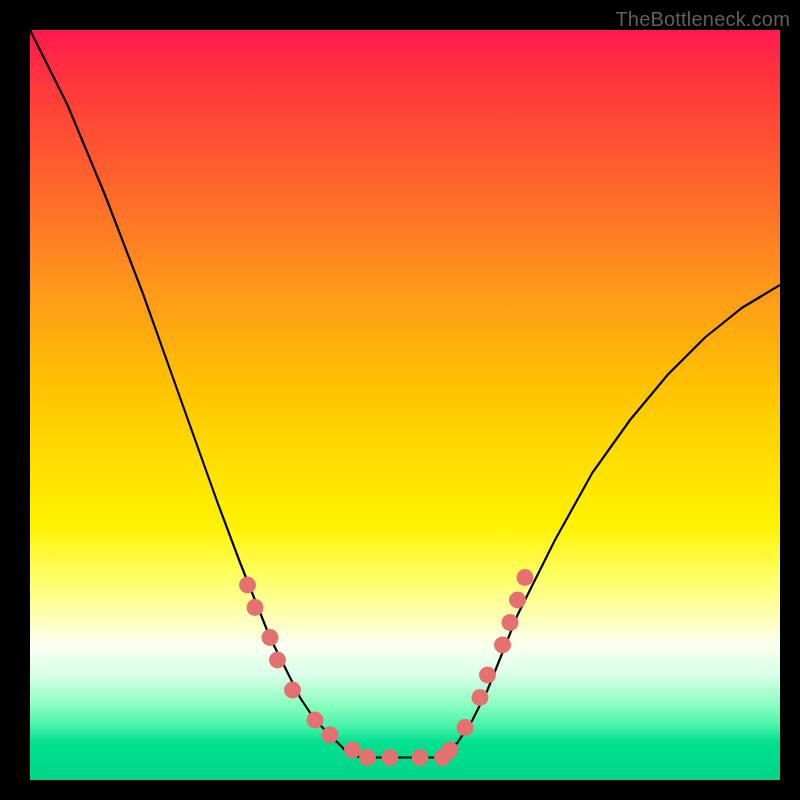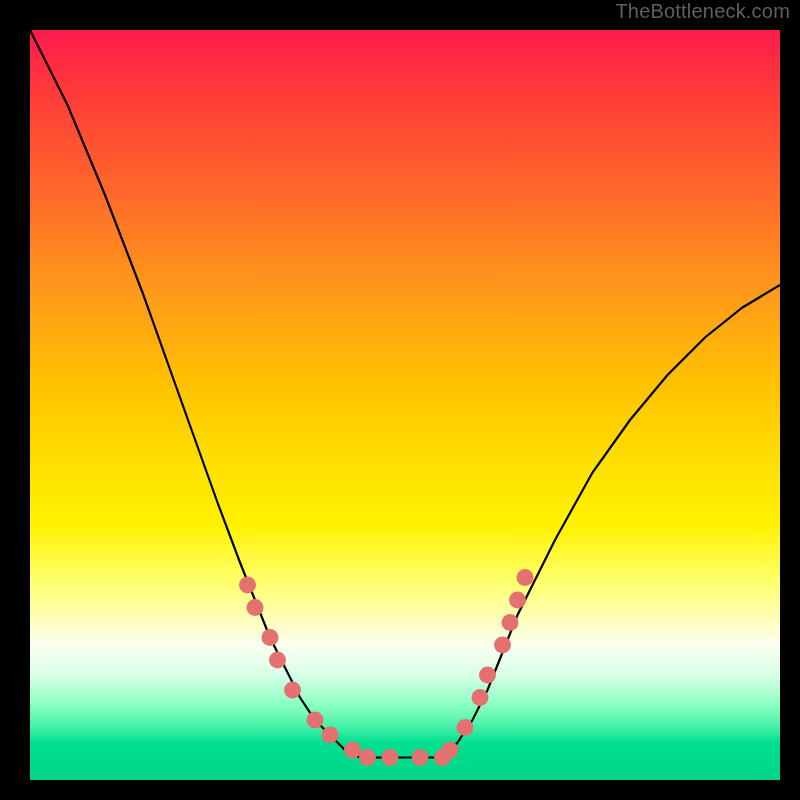--- a/index.html
+++ b/index.html
@@ -41,21 +41,21 @@
     );
   }
   .plot-area svg {
     position: absolute;
     inset: 0;
     width: 100%;
     height: 100%;
   }
   .watermark {
     position: absolute;
-    top: 0;
+    top: 8px;
     right: 10px;
     color: #606060;
     font-size: 20px;
     letter-spacing: 0.2px;
     font-weight: 500;
     user-select: none;
   }
 </style>
 </head>
 <body>

